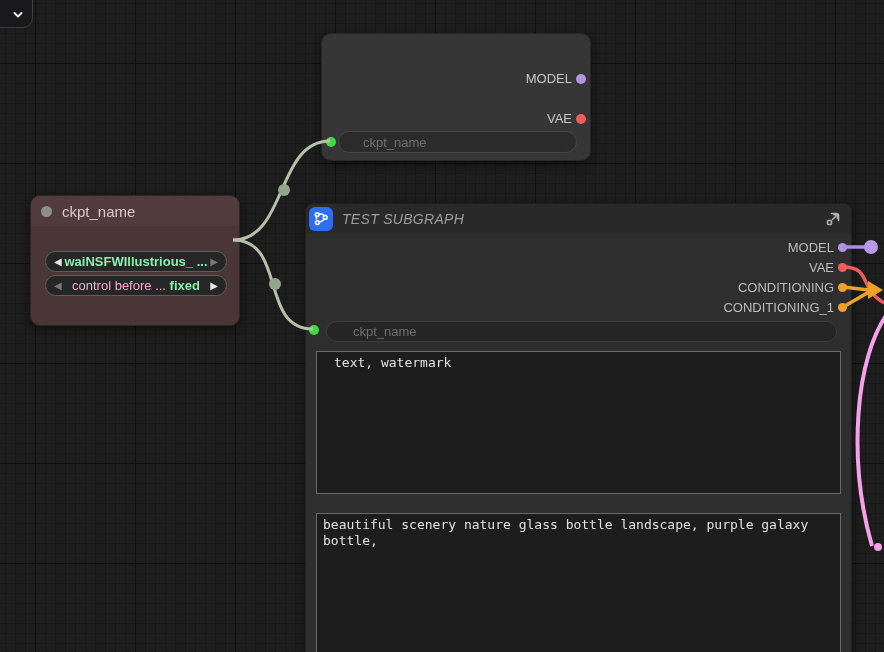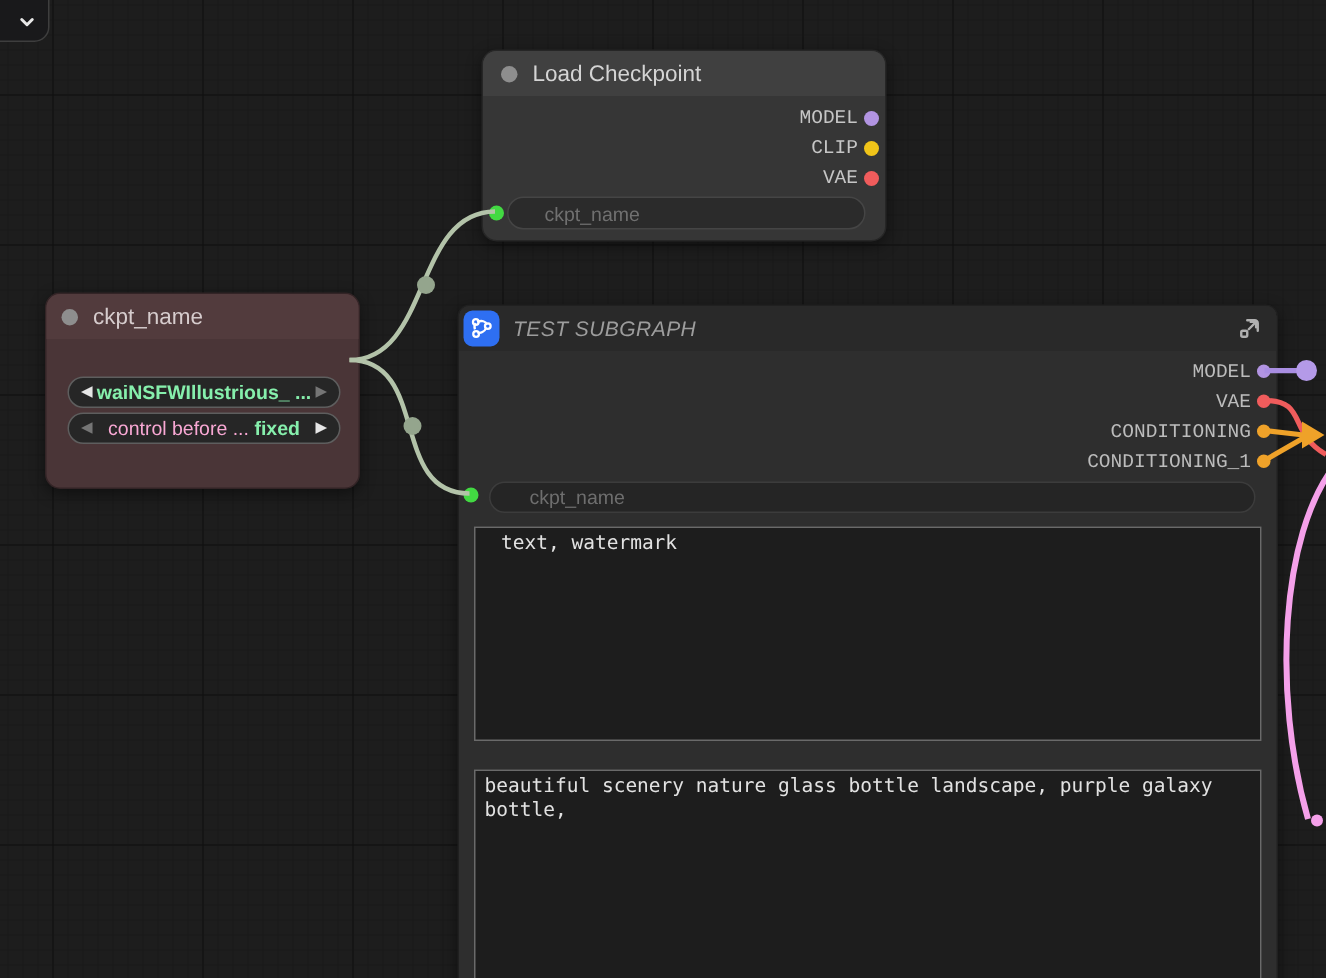--- a/index.html
+++ b/index.html
@@ -22,21 +22,21 @@
     background:#19191b; border:1px solid #3e3e3e; border-radius:0 0 10px 0;
     z-index:4; display:flex; align-items:flex-end; justify-content:flex-end;
     padding:0 6px 4px 0;
   }
   
   .node{ position:absolute; border-radius:10px; box-shadow:0 3px 10px rgba(0,0,0,.45); z-index:2; }
   .node-header{ height:30px; display:flex; align-items:center; border-radius:9px 9px 0 0; }
   .collapse-dot{ width:11px; height:11px; border-radius:50%; background:#8e8e8e; flex:0 0 auto; }
   .node-title{ font-size:15px; }
   .slot-row{ position:absolute; height:20px; line-height:20px; left:0; right:0; }
-  .slot-label{ position:absolute; right:18px; top:0; font-size:13px;font-family:Liberation Mono, monospace; }
+  .slot-label{ position:absolute; right:18px; top:0; font-size:13px; }
   .slot-dot{ position:absolute; width:10px; height:10px; border-radius:50%; top:5px; }
   .in-dot{ position:absolute; width:10px; height:10px; border-radius:50%; }
   .pill{
     position:absolute; height:21px; border-radius:11px; background:#262626;
     display:flex; align-items:center; font-size:13px;
   }
   
   #node-load-checkpoint{ left:321px; top:33px; width:270px; height:128px; background:#363636; border:1px solid #262626; }
   #node-load-checkpoint .node-header{ background:#404040; padding-left:12px; gap:10px; }
   #node-load-checkpoint .node-title{ color:#d4d4d4; }
@@ -82,31 +82,23 @@
 
 <div id="canvas">
 
   <div class="corner-panel">
     <svg width="16" height="16" viewBox="0 0 16 16">
       <polyline points="4.5,6 8,9.5 11.5,6" fill="none" stroke="#e8e8e8" stroke-width="2" stroke-linecap="round" stroke-linejoin="round"></polyline>
     </svg>
   </div>
 
   <div class="node" id="node-load-checkpoint">
-    <div class="node-header">
-      <span class="collapse-dot"></span>
-      <span class="node-title">Load Checkpoint</span>
-    </div>
     <div class="slot-row" style="top:35px">
       <span class="slot-label">MODEL</span>
       <span class="slot-dot" style="background-color: rgb(178, 148, 226);"></span>
-    </div>
-    <div class="slot-row" style="top:55px">
-      <span class="slot-label">CLIP</span>
-      <span class="slot-dot" style="background-color: rgb(240, 196, 25);"></span>
     </div>
     <div class="slot-row" style="top:75px">
       <span class="slot-label">VAE</span>
       <span class="slot-dot" style="background-color: rgb(240, 92, 92);"></span>
     </div>
     <div class="pill" id="lc-widget">
       <span class="widget-name">ckpt_name</span>
     </div>
     <span class="in-dot" style="left: 4px; top: 103px; background-color: rgb(66, 217, 66);"></span>
   </div>

